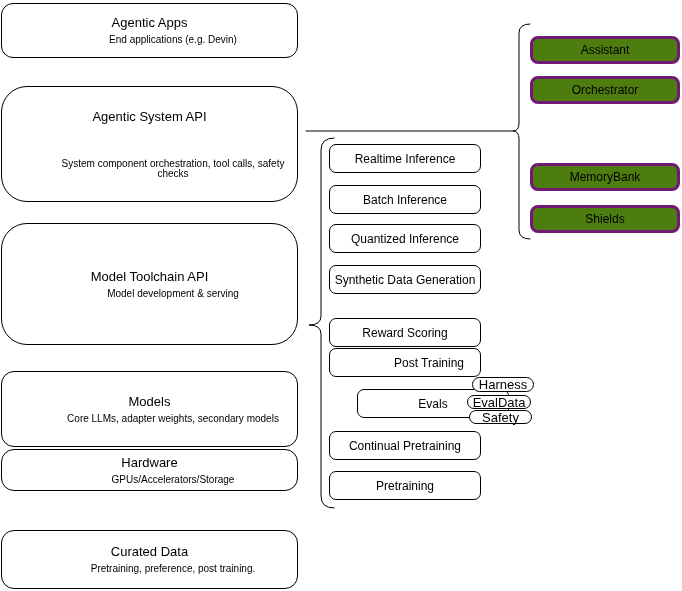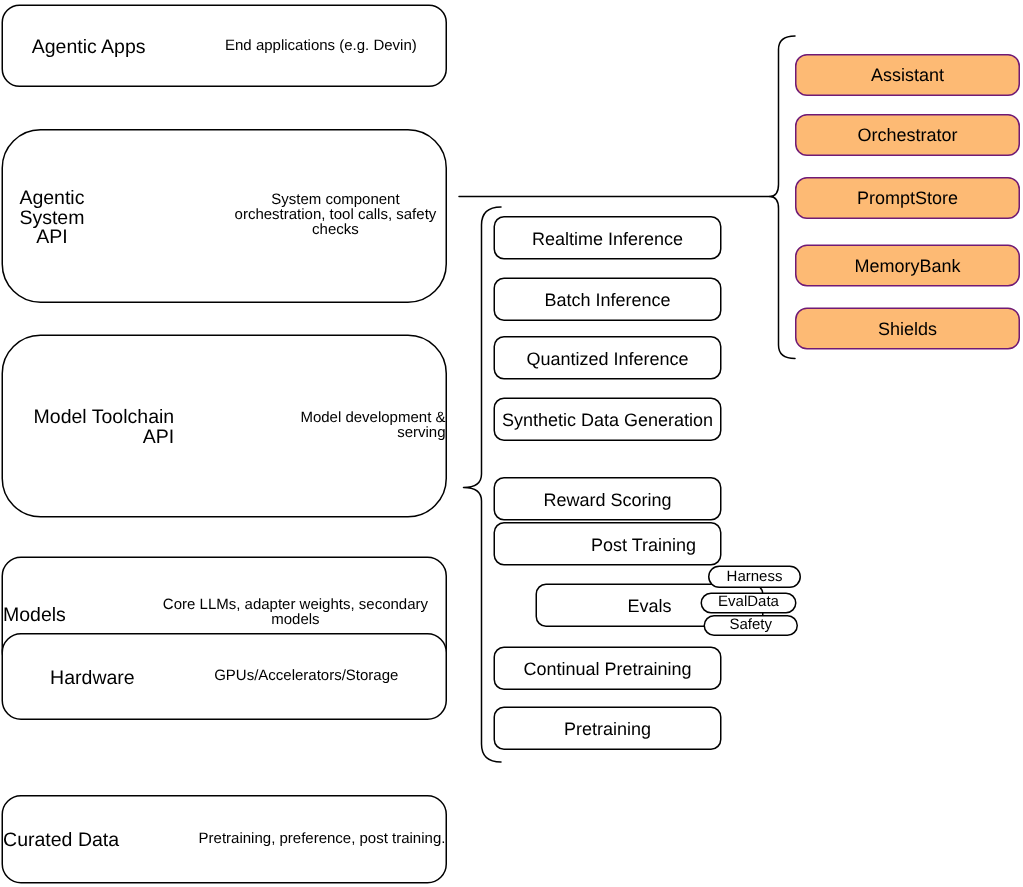--- a/index.html
+++ b/index.html
@@ -20,33 +20,33 @@
   }
   
   .lbox {
     position: absolute;
     left: 1px;
     width: 297px;
     box-sizing: border-box;
     border: 1px solid #000000;
     background: #ffffff;
     display: flex;
-    flex-direction: row;
+    flex-direction: column;
     align-items: center;
     justify-content: center;
     gap: 6px;
     text-align: center;
   }
   .lbox .t { font-size: 13px; line-height: 1; }
   .lbox .s { font-size: 10px; line-height: 1; margin-left: 47px; }
   #box-agentic-apps       { top: 3px;   height: 55px;  border-radius: 12px; }
   #box-agentic-system-api { top: 86px;  height: 116px; border-radius: 26px; gap: 36px; }
   #box-model-toolchain    { top: 223px; height: 122px; border-radius: 26px; text-align: right; }
   #box-models             { top: 371px; height: 76px;  border-radius: 13px; }
-  #box-hardware           { top: 422px; height: 58px;  border-radius: 13px; }
+  #box-hardware           { top: 449px; height: 42px;  border-radius: 13px; }
   #box-curated-data       { top: 530px; height: 59px;  border-radius: 13px; }
 
   
   .mbox {
     position: absolute;
     left: 329px;
     width: 152px;
     height: 29px;
     box-sizing: border-box;
     border: 1px solid #000000;
@@ -63,44 +63,44 @@
   .m3 { top: 265px; } .m4 { top: 318px; } .m5 { top: 348px; padding-left: 48px; }
   .m6 { top: 389px; margin-left: 28px; } .m7 { top: 431px; } .m8 { top: 471px; }
 
   
   .rbox {
     position: absolute;
     left: 530px;
     width: 150px;
     height: 28px;
     box-sizing: border-box;
-    border: 1px solid #701a75;
+    border: 3px solid #701a75;
     border-radius: 8px;
-    background: #fdba74;
+    background: #4d7c0f;
     display: flex;
     align-items: center;
     justify-content: center;
     font-size: 12px;
     line-height: 1;
     text-align: center;
   }
   .r0 { top: 36px; } .r1 { top: 76px; } .r2 { top: 118px; }
   .r3 { top: 163px; } .r4 { top: 205px; }
 
   
   .tag {
     position: absolute;
     box-sizing: border-box;
     border: 1px solid #000000;
     border-radius: 8px;
     background: #ffffff;
     display: flex;
     align-items: center;
     justify-content: center;
-    font-size: 10px;
+    font-size: 13px;
     line-height: 1;
     text-align: center;
     z-index: 3;
   }
   #tag-harness  { left: 472px; top: 377px; width: 62px; height: 15px; }
   #tag-evaldata { left: 467px; top: 395px; width: 64px; height: 14px; }
   #tag-safety   { left: 469px; top: 410px; width: 63px; height: 14px; }
 </style>
 </head>
 <body>
@@ -155,17 +155,16 @@
   <div class="mbox m6">Evals</div>
   <div class="mbox m7">Continual Pretraining</div>
   <div class="mbox m8">Pretraining</div>
 
   <div class="tag" id="tag-harness">Harness</div>
   <div class="tag" id="tag-evaldata">EvalData</div>
   <div class="tag" id="tag-safety">Safety</div>
 
   <div class="rbox r0">Assistant</div>
   <div class="rbox r1">Orchestrator</div>
-  <div class="rbox r2">PromptStore</div>
   <div class="rbox r3">MemoryBank</div>
   <div class="rbox r4">Shields</div>
 
 </div>
 
 </body></html>

